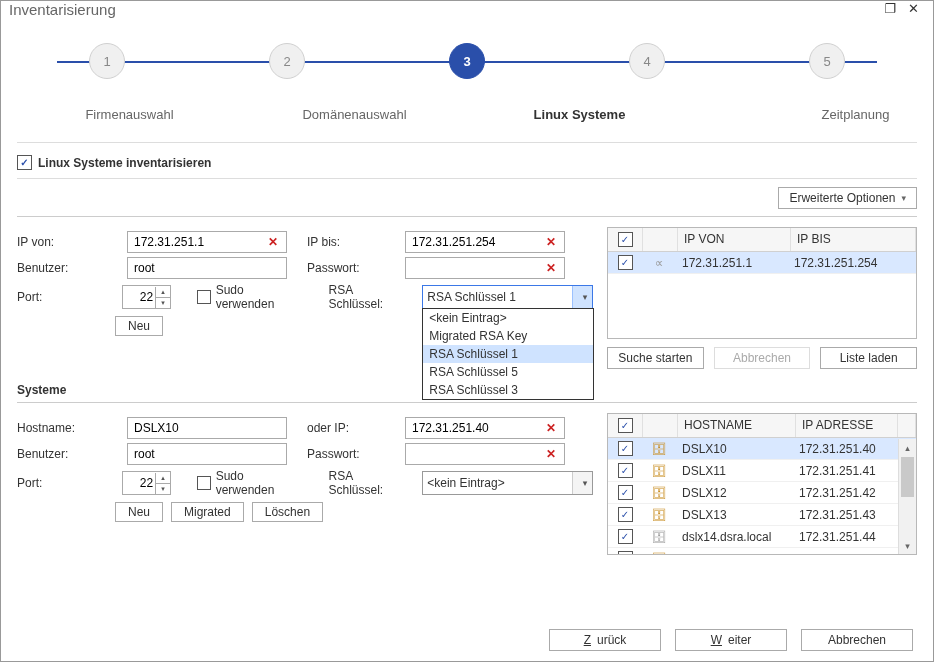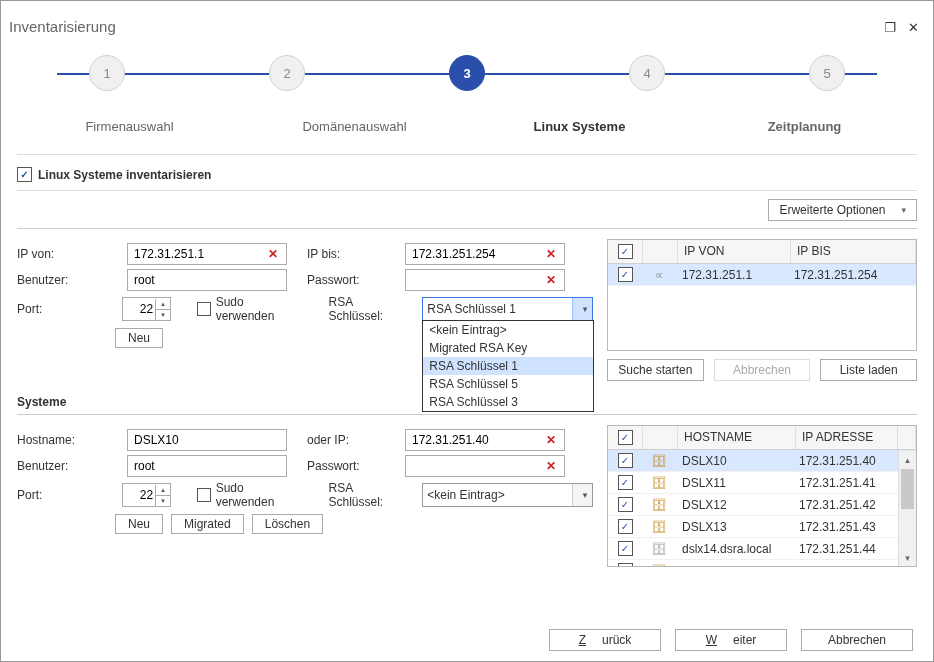--- a/index.html
+++ b/index.html
@@ -1,34 +1,34 @@
 <!DOCTYPE html>
 <html><head>
 <meta charset="utf-8">
 <style>
   html,body{margin:0;padding:0;font-family:"Segoe UI",Tahoma,Arial,sans-serif;font-size:12px;color:#333;background:#fff}
   .window{width:934px;height:662px;box-sizing:border-box;border:1px solid #999;position:relative;background:#fff}
-  .titlebar{height:28px;display:flex;align-items:flex-end;padding:6px 8px;font-size:15px;color:#666}
+  .titlebar{height:28px;display:flex;align-items:flex-start;padding:0 8px;font-size:15px;color:#666}
   .titlebar .spacer{flex:1}
   .win-btn{font-family:Arial;font-size:13px;color:#333;padding:0 6px;cursor:default}
   .content{padding:0 16px}
   
   .stepper{position:relative;height:56px;margin:14px 0 0 0}
   .step-line{position:absolute;top:18px;left:40px;right:40px;height:2px;background:#2a4faa}
   .steps{position:absolute;left:0;right:0;top:0;display:flex;justify-content:space-around}
   .step{display:flex;flex-direction:column;align-items:center;width:170px}
   .step .dot{width:34px;height:34px;border-radius:50%;background:#f0f0f0;border:1px solid #d0d0d0;display:flex;align-items:center;justify-content:center;color:#888;font-size:13px}
   .step.active .dot{background:#2a4faa;border-color:#2a4faa;color:#fff;font-weight:bold}
   .step-label{text-align:center;margin-top:8px;color:#666;font-size:13px}
   
   .sep{border-top:1px solid #ddd;margin:12px 0 8px 0}
   .chk{display:inline-flex;align-items:center;gap:6px;margin:4px 0;font-weight:bold}
   .cb{width:13px;height:13px;border:1px solid #555;background:#fff;display:inline-flex;align-items:center;justify-content:center;font-size:10px;color:#2a4faa}
   .row-right{display:flex;justify-content:flex-end;margin:6px 0}
-  .btn{border:1px solid #aaa;background:#fff;padding:3px 10px;font-size:12px;cursor:default;display:inline-flex;align-items:center;gap:16px}
+  .btn{border:1px solid #aaa;background:#fff;padding:3px 10px;font-size:12px;cursor:default;display:inline-flex;align-items:center;gap:6px}
   .btn.disabled{color:#aaa;border-color:#ddd}
   .btn .caret{font-size:9px;color:#666}
   .section-title{font-weight:bold;margin:10px 0 4px 0}
   .under{border-bottom:1px solid #ccc;height:1px;margin-bottom:10px}
   
   .cols{display:flex;gap:14px}
   .left{flex:1}
   .right{width:310px}
   .frow{display:flex;align-items:center;margin:4px 0;gap:20px}
   .lbl{width:90px}
@@ -105,21 +105,21 @@
           </div>
           <div class="step">
             <div class="dot">5</div>
           </div>
         </div>
     </div>
     <div id="step-labels" style="display:flex;justify-content:space-around;margin-bottom:20px">
         <div class="step-label" style="width: 170px; text-align: center;">Firmenauswahl</div>
         <div class="step-label" style="width: 170px; text-align: center;">Domänenauswahl</div>
         <div class="step-label active" style="font-weight: bold; color: rgb(51, 51, 51); width: 170px; text-align: center;">Linux Systeme</div>
-        <div class="step-label" style="width: 170px; text-align: center; font-weight: bold;">Zeitplanung</div>
+        <div class="step-label" style="width: 170px; text-align: right;">Zeitplanung</div>
       </div>
 
     <div class="sep"></div>
 
     
     <label class="chk">
       <span class="cb">✓</span>
       <span>Linux Systeme inventarisieren</span>
     </label>
     <div class="sep" style="margin-top:4px"></div>

